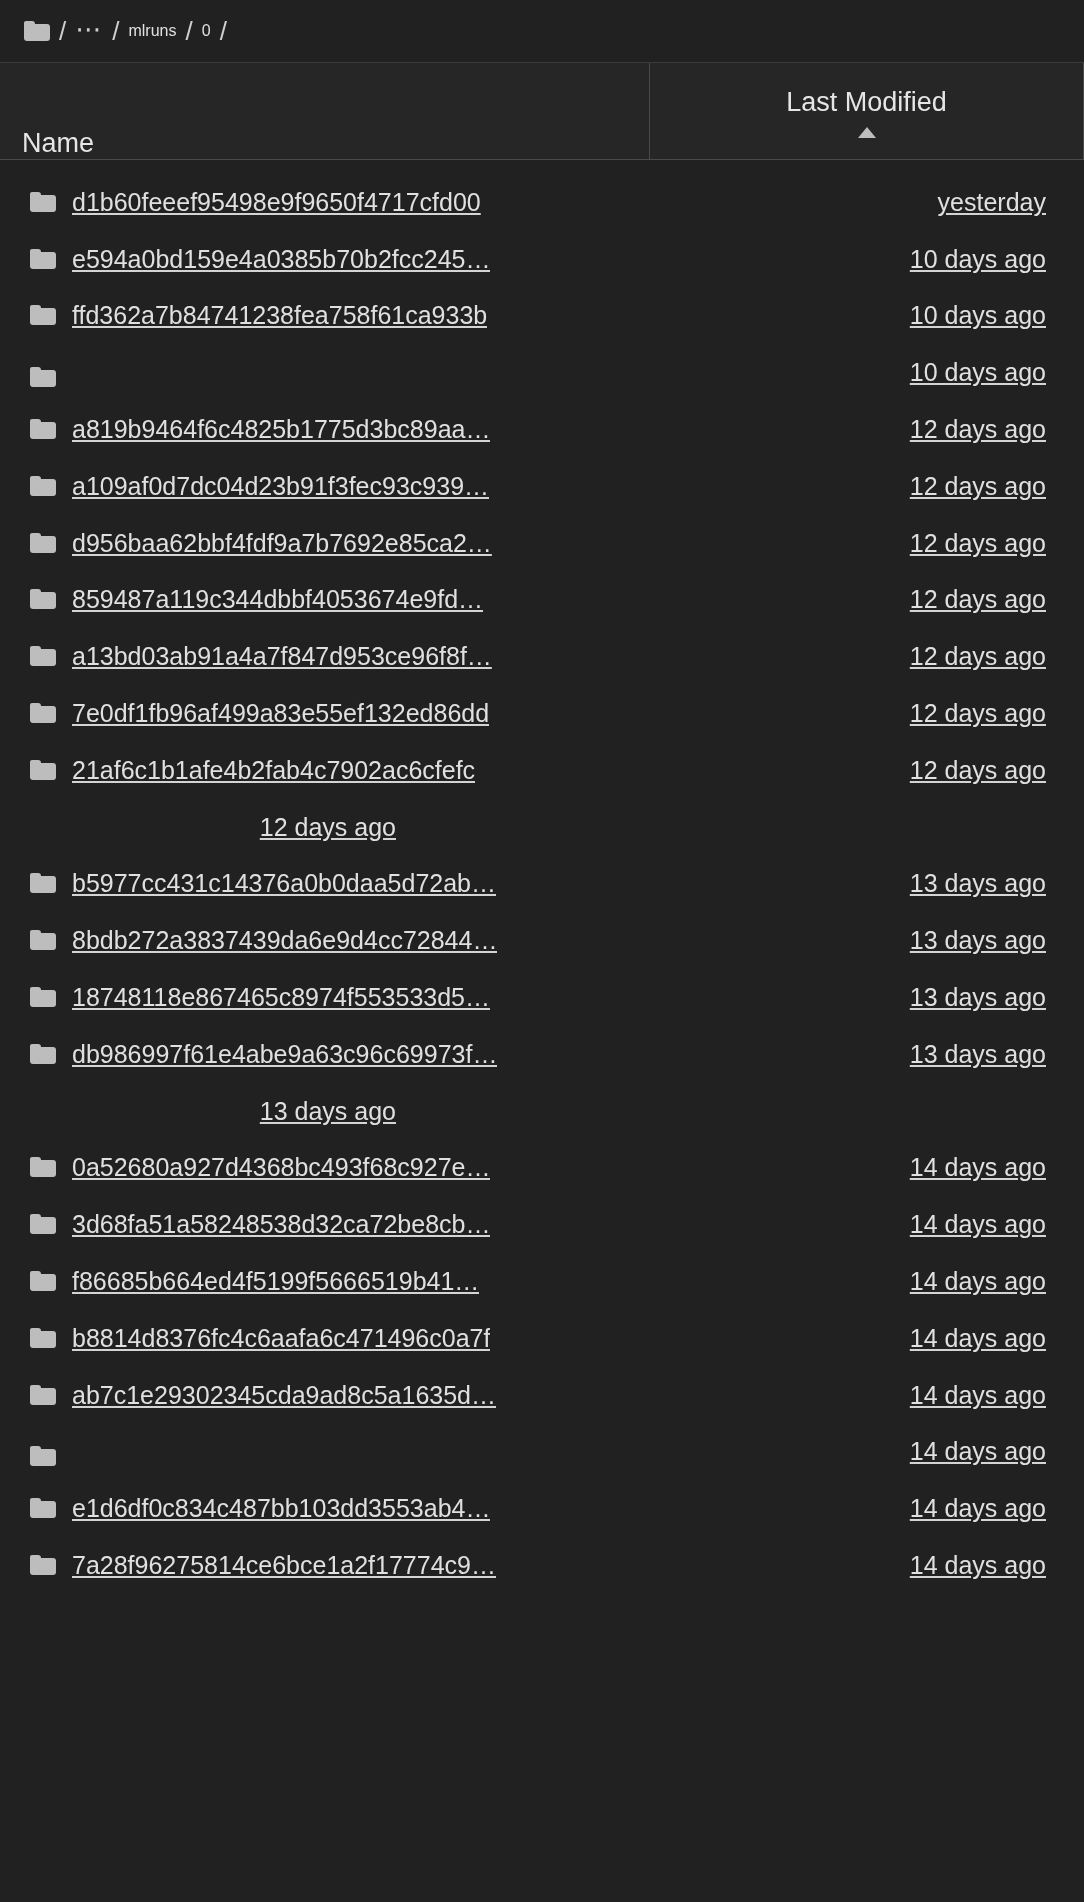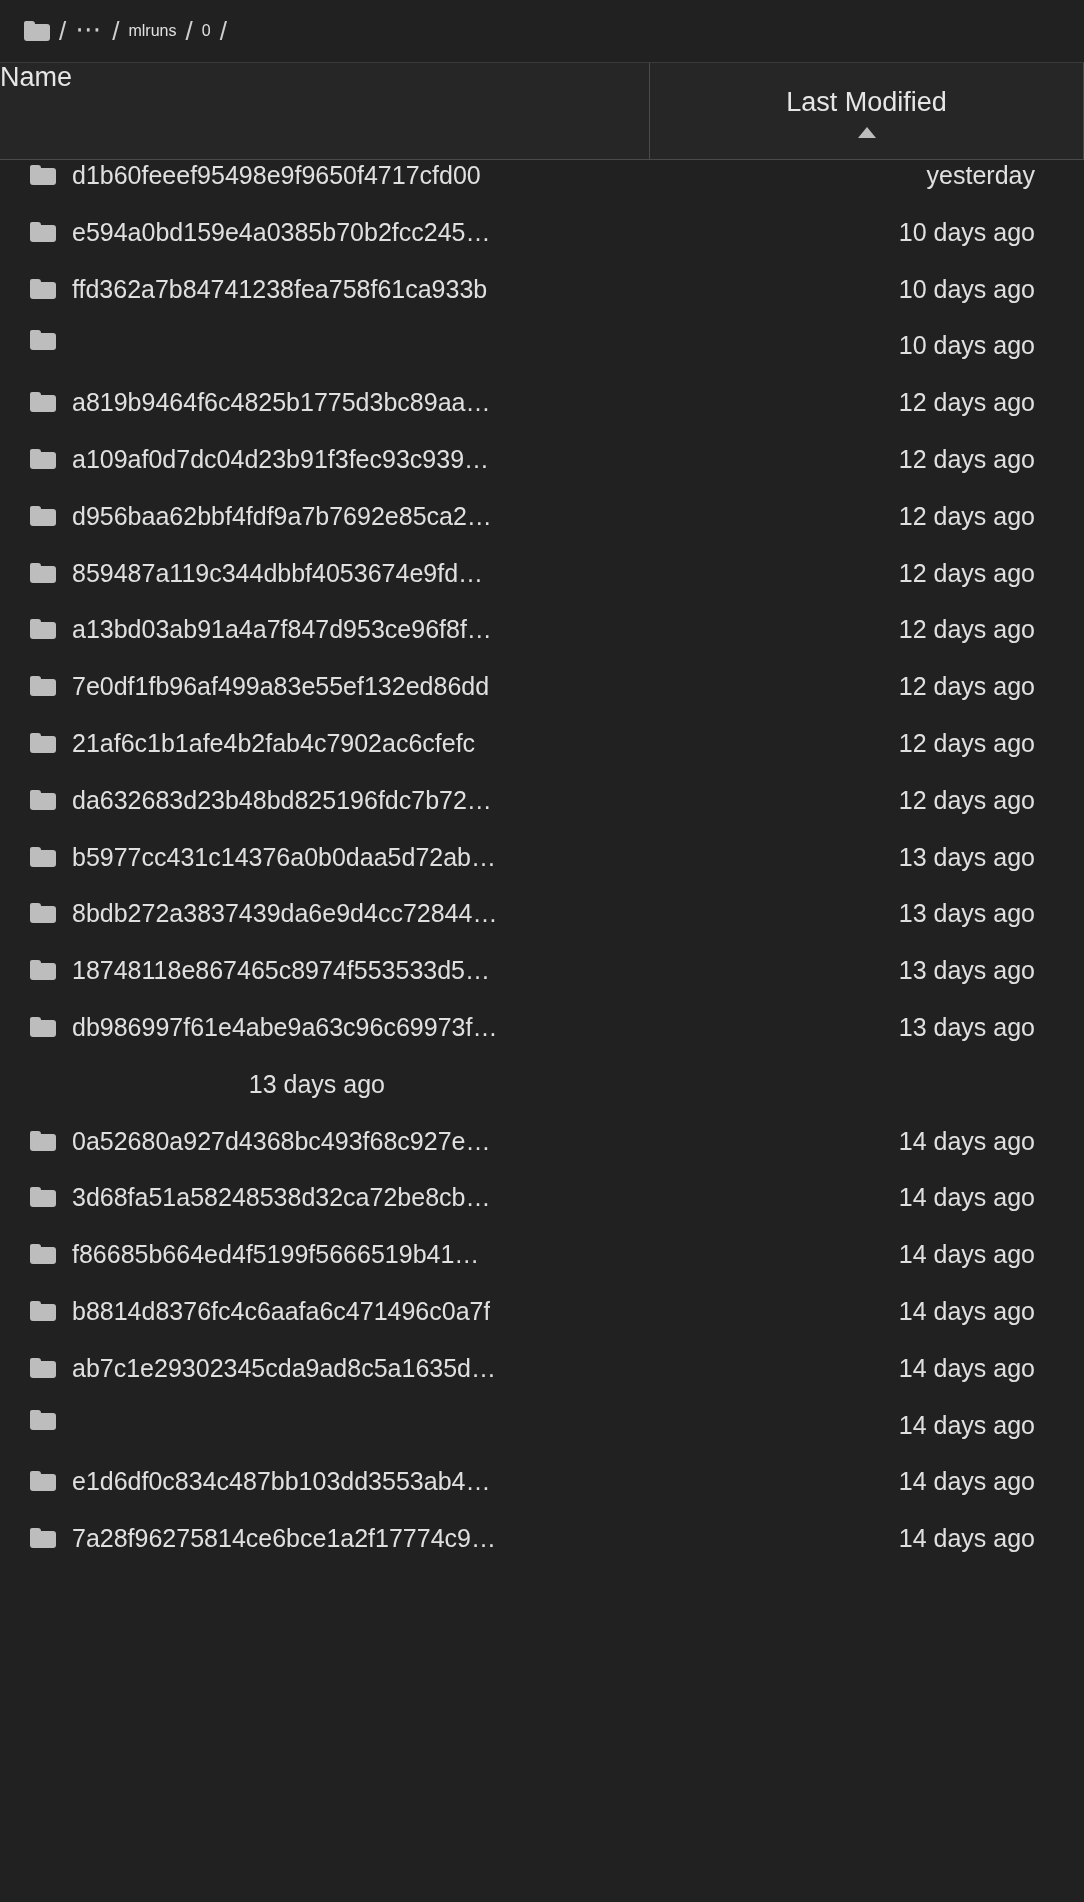--- a/index.html
+++ b/index.html
@@ -73,21 +73,22 @@
   #column-header {
     display: flex;
     height: 97px;
     box-sizing: border-box;
     background: #262626;
     border-bottom: 1px solid #4a4a4a;
   }
   .col-name {
     flex: 1 1 auto;
     display: flex;
-    align-items: flex-start;
+    align-items: flex-end;
+    padding-left: 22px;
     border-right: 1px solid #4a4a4a;
     box-sizing: border-box;
   }
   .col-modified {
     width: 434px;
     flex: 0 0 434px;
     box-sizing: border-box;
     border-right: 1px solid #4a4a4a;
     display: flex;
     flex-direction: column;
@@ -108,21 +109,22 @@
     margin-top: 10px;
   }
 
   
   #file-list {
     background: #212121;
   }
   .file-row {
     display: flex;
     height: 56.8px;
-    align-items: flex-start;
+    align-items: flex-end;
+    text-decoration: underline;
   }
   .cell-name {
     flex: 1 1 auto;
     display: flex;
     align-items: center;
     padding-left: 30px;
     min-width: 0;
     box-sizing: border-box;
   }
   .row-folder {
@@ -153,21 +155,21 @@
     color: #e0e0e0;
     white-space: nowrap;
     overflow: hidden;
     line-height: 1.2;
   }
   .cell-modified {
     width: 434px;
     flex: 0 0 434px;
     box-sizing: border-box;
     text-align: right;
-    padding-right: 49px;
+    padding-right: 38px;
     font-size: 25px;
     color: #e0e0e0;
     line-height: 1.2;
   }
 </style>
 </head>
 <body>
 
 <div id="breadcrumb-bar">
   <span class="folder-glyph"></span>
@@ -261,24 +263,20 @@
       <div class="cell-modified">12 days ago</div>
     </div>
     <div class="file-row">
       <div class="cell-name">
         <span class="row-folder"></span>
         <span class="row-name">21af6c1b1afe4b2fab4c7902ac6cfefc</span>
       </div>
       <div class="cell-modified">12 days ago</div>
     </div>
     <div class="file-row">
-      <div class="cell-name">
-        <span class="row-folder"></span>
-        <span class="row-name">da632683d23b48bd825196fdc7b72…</span>
-      </div>
       <div class="cell-modified">12 days ago</div>
     </div>
     <div class="file-row">
       <div class="cell-name">
         <span class="row-folder"></span>
         <span class="row-name">b5977cc431c14376a0b0daa5d72ab…</span>
       </div>
       <div class="cell-modified">13 days ago</div>
     </div>
     <div class="file-row">

